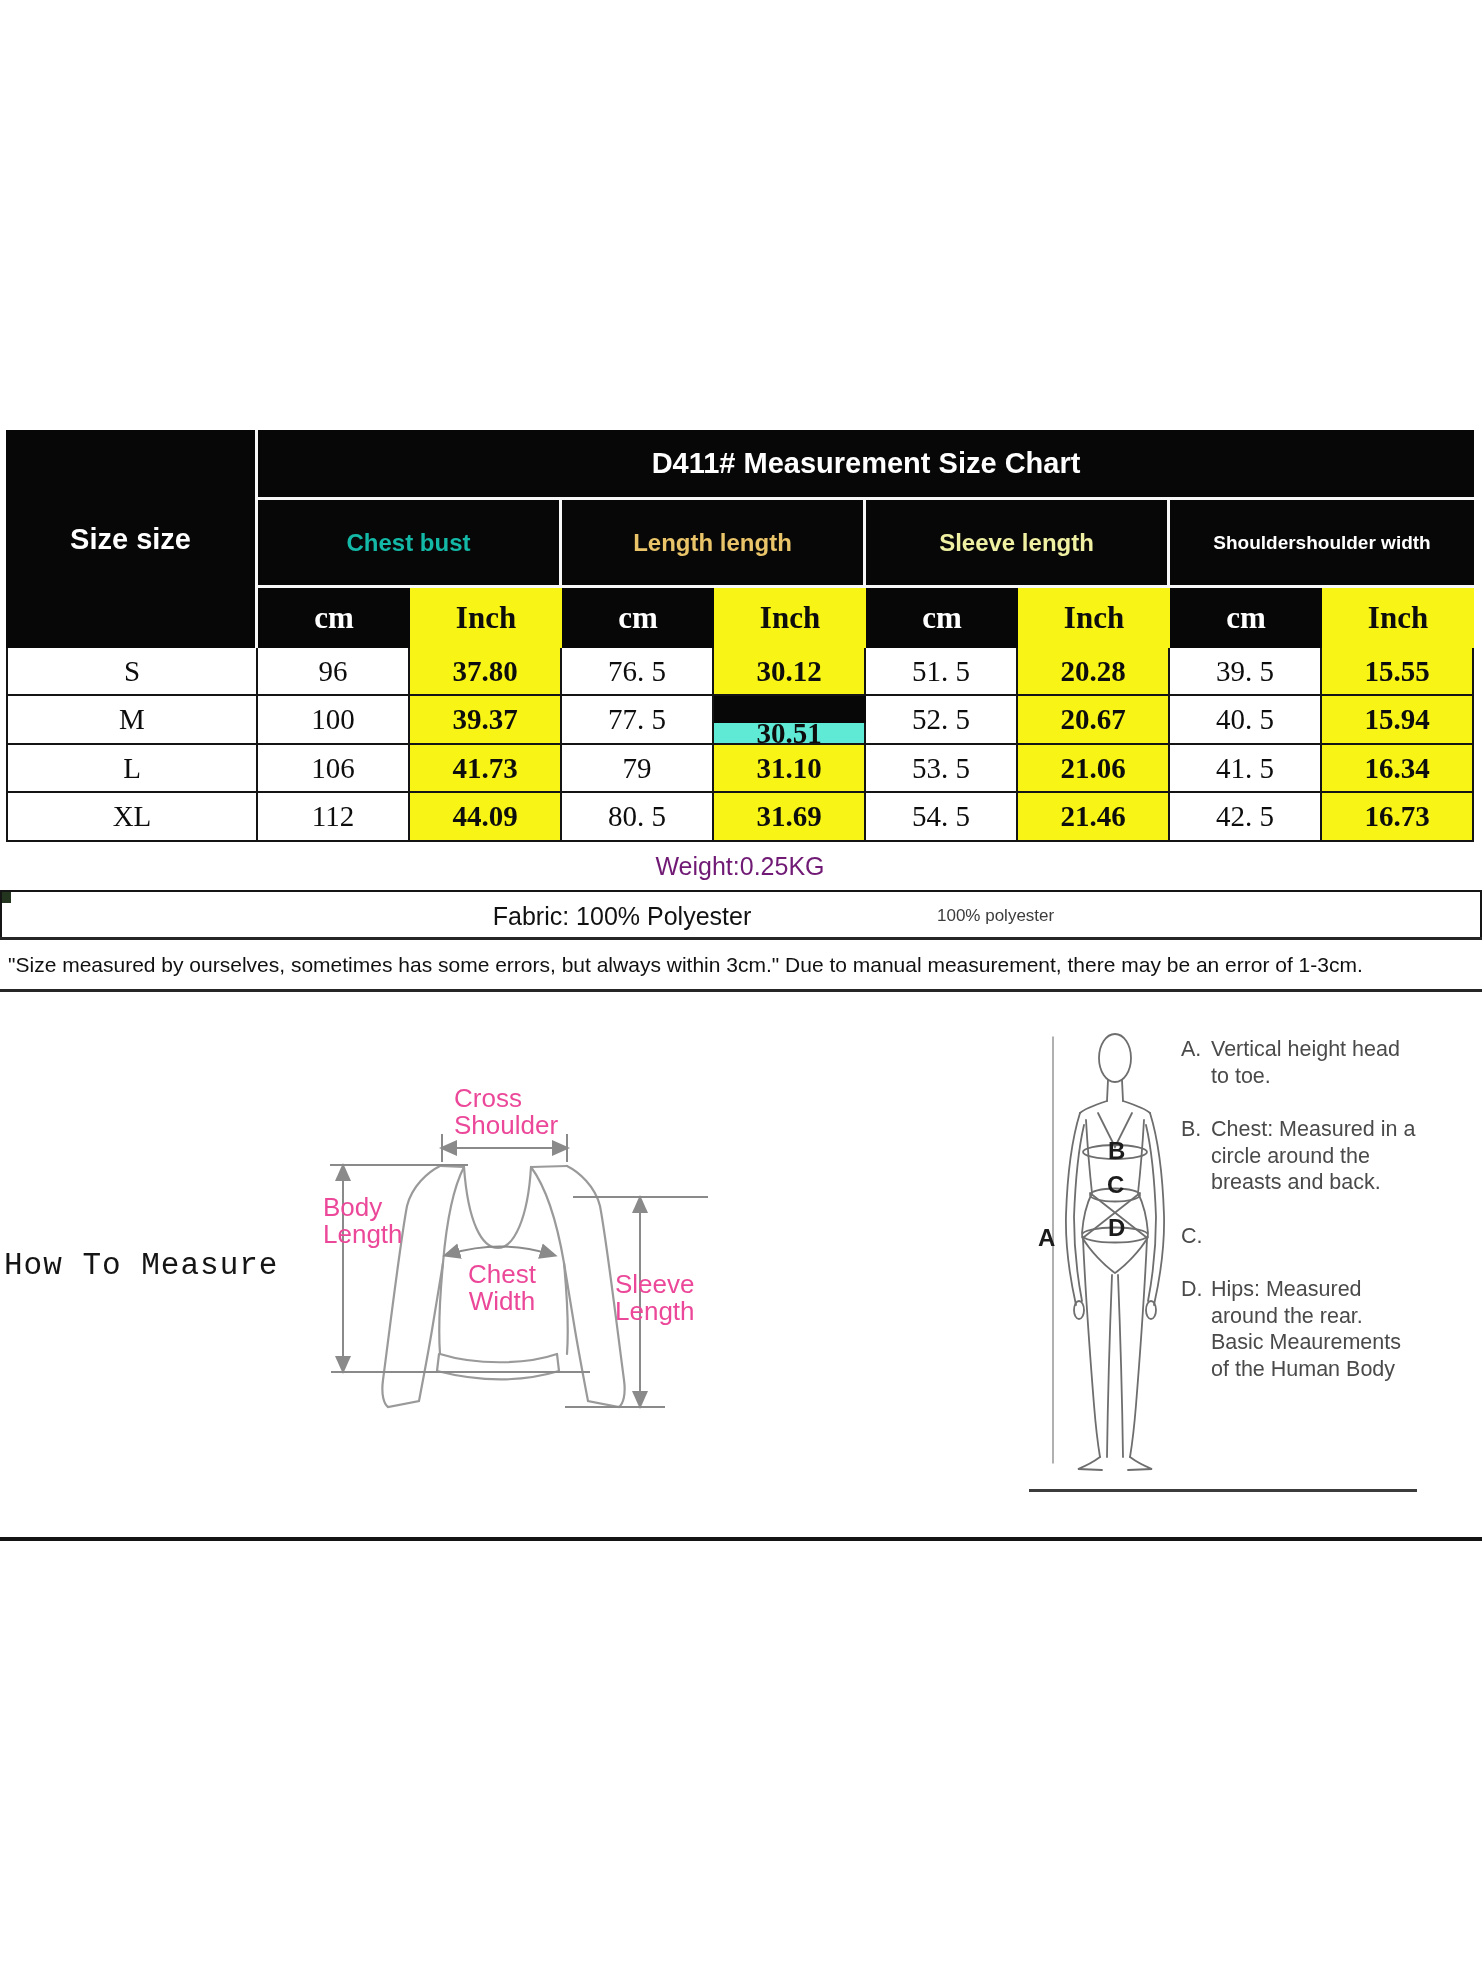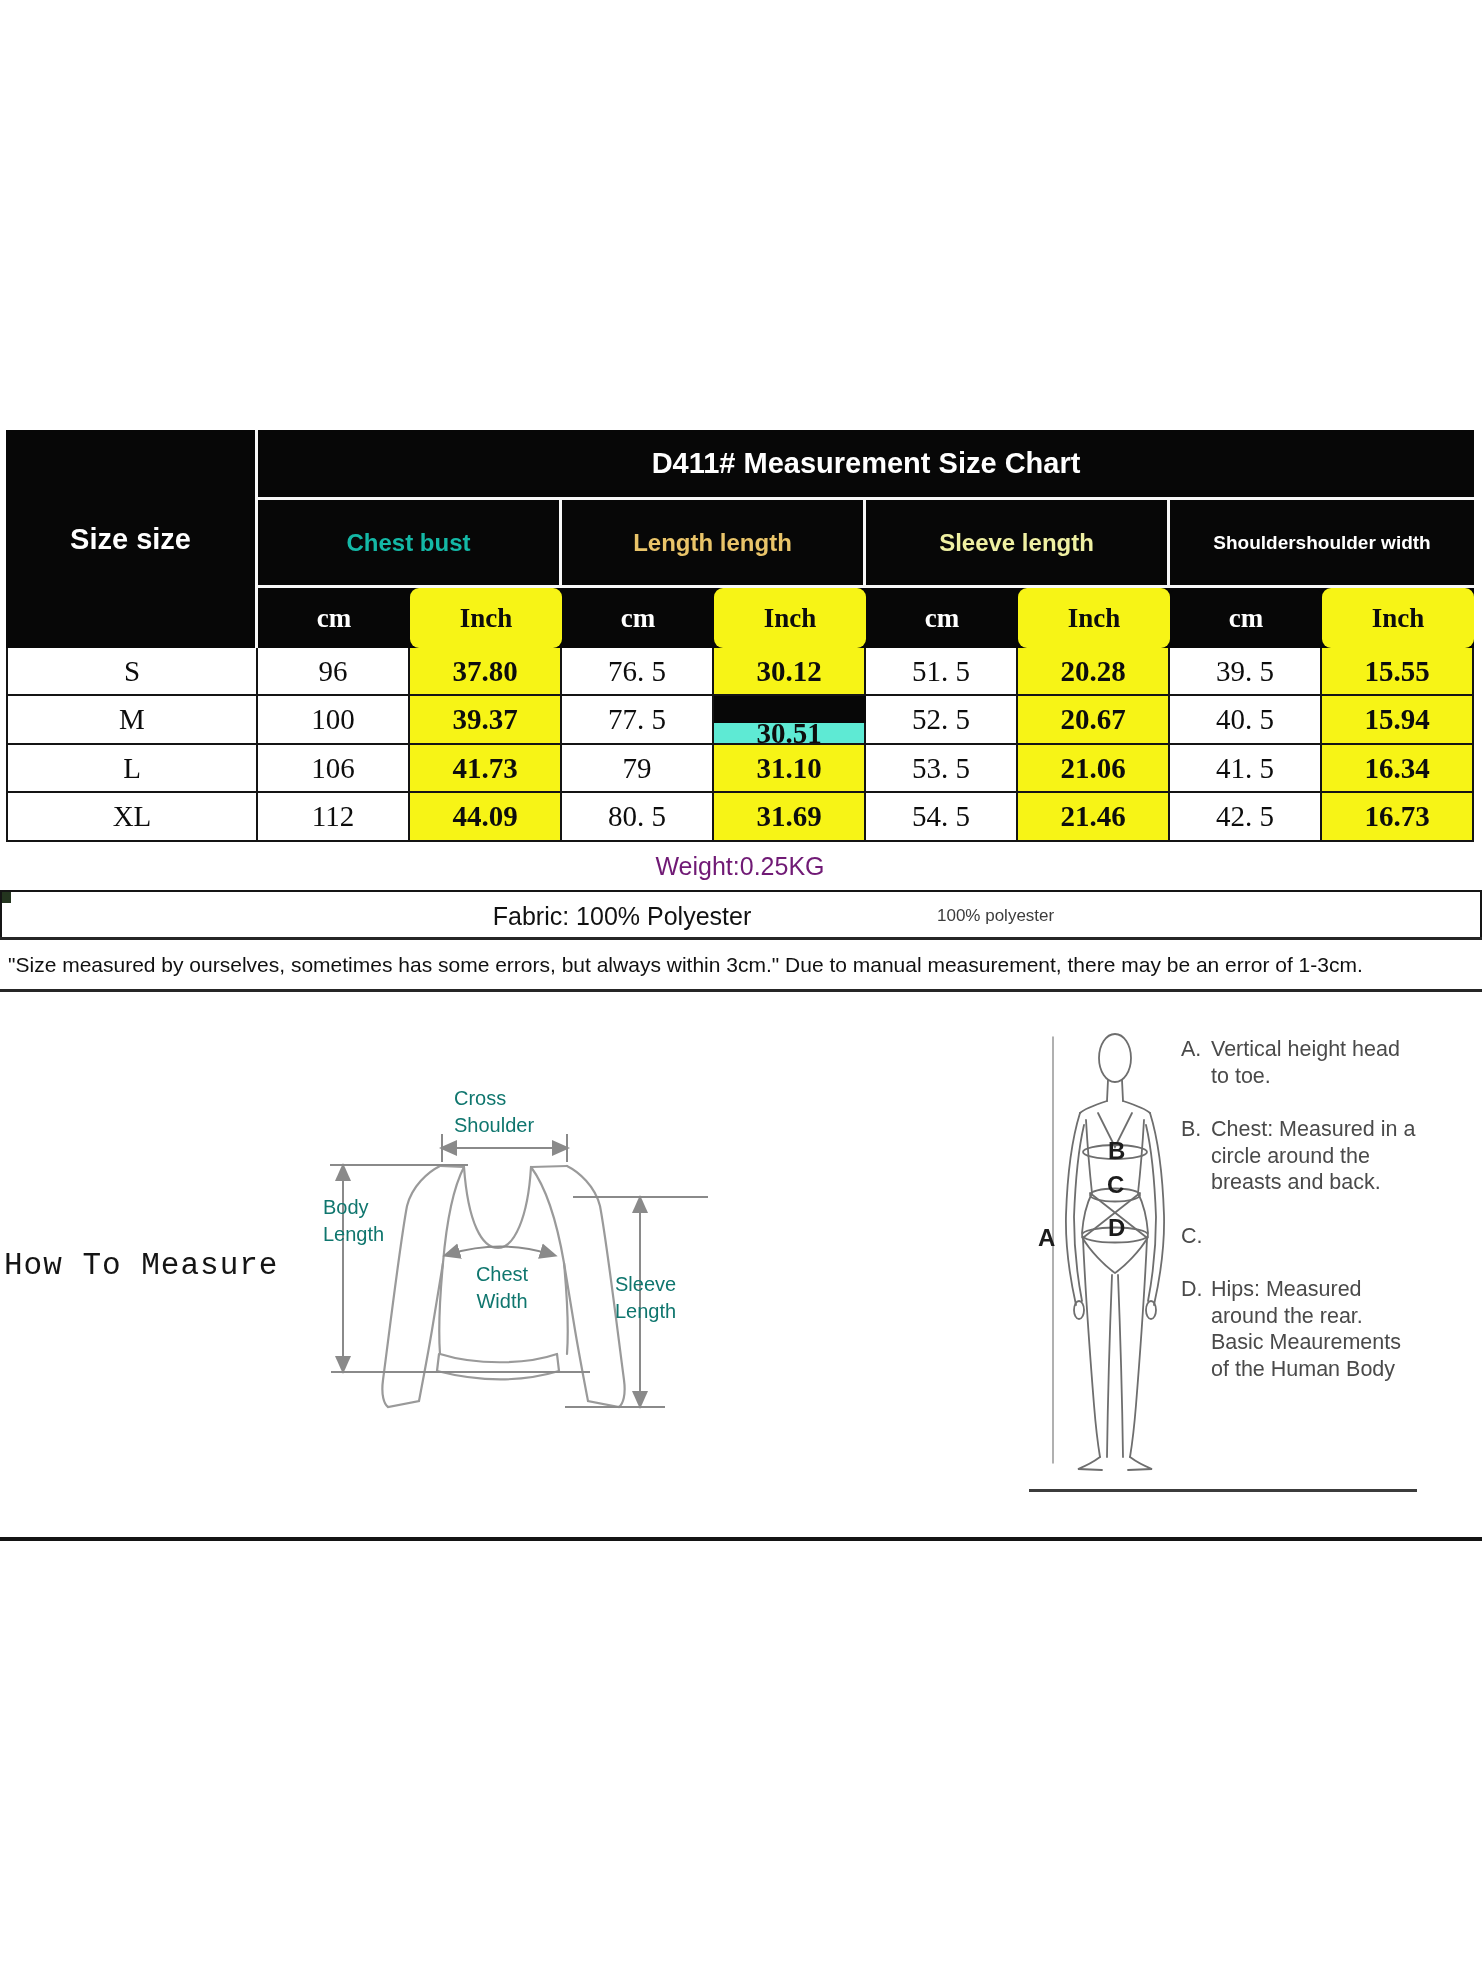--- a/index.html
+++ b/index.html
@@ -13,21 +13,21 @@
                 background:#070707; }
   .cell { display:flex; align-items:center; justify-content:center; box-sizing:border-box; }
   .size-cell  { grid-row:1/4; grid-column:1/2; border-right:3px solid #f7f7f7;
                 color:#fff; font-weight:bold; font-size:29px; background:#070707; }
   .title-cell { grid-row:1/2; grid-column:2/10; border-bottom:3px solid #f7f7f7;
                 color:#fff; font-weight:bold; font-size:29px; background:#070707; }
   .group-cell { grid-row:2/3; border-bottom:3px solid #f7f7f7; border-right:3px solid #f7f7f7;
                 font-weight:bold; font-size:24px; background:#070707; }
   .group-cell.last { border-right:none; font-size:19px; }
   .unit-cell  { grid-row:3/4; font-family:"Liberation Serif", serif; font-weight:bold;
-                font-size:27px;border-radius:9px; }
+                font-size:31px; }
   .unit-cm    { background:#070707; color:#ffffff; }
   .unit-in    { color:#0d0d0d; }
   .dcell      { background:#ffffff; border-right:2px solid #141414; border-bottom:2px solid #141414;
                 font-family:"Liberation Serif", serif; font-size:29px; color:#0d0d0d; }
   .dcell.first{ border-left:2px solid #141414; }
   .dcell.in   { font-weight:bold; }
 
   
   .weight-row { position:absolute; left:6px; top:842px; width:1468px; height:48px;
                 display:flex; align-items:center; justify-content:center;
@@ -43,21 +43,21 @@
                 box-sizing:border-box; border-top:3px solid #262626; border-bottom:3px solid #262626;
                 display:flex; align-items:center; padding-left:8px;
                 font-size:21px; color:#111; background:#fff; }
 
   
   .howto { position:absolute; left:4px; top:1248px; font-family:"Liberation Mono", monospace;
            font-size:31px; color:#151515; letter-spacing:1px; white-space:nowrap; }
 
   .diagram { position:absolute; left:290px; top:1058px; width:420px; height:360px; }
   .diagram svg { position:absolute; left:0; top:0; }
-  .dlabel { position:absolute; color:#0f766e; font-size:20px; line-height:27px;
+  .dlabel { position:absolute; color:#ec4899; font-size:26px; line-height:27px;
             white-space:pre-line; }
   .lbl-cross  { left:164px; top:27px; }
   .lbl-body   { left:33px;  top:136px; }
   .lbl-chest  { left:172px; top:203px; width:80px; text-align:center; }
   .lbl-sleeve { left:325px; top:213px; }
 
   .figure { position:absolute; left:1020px; top:1025px; width:250px; height:480px; }
   .figure text { font-family:"Liberation Sans", sans-serif; font-size:24px; font-weight:bold;
                  fill:#1c1c1c; }
 

